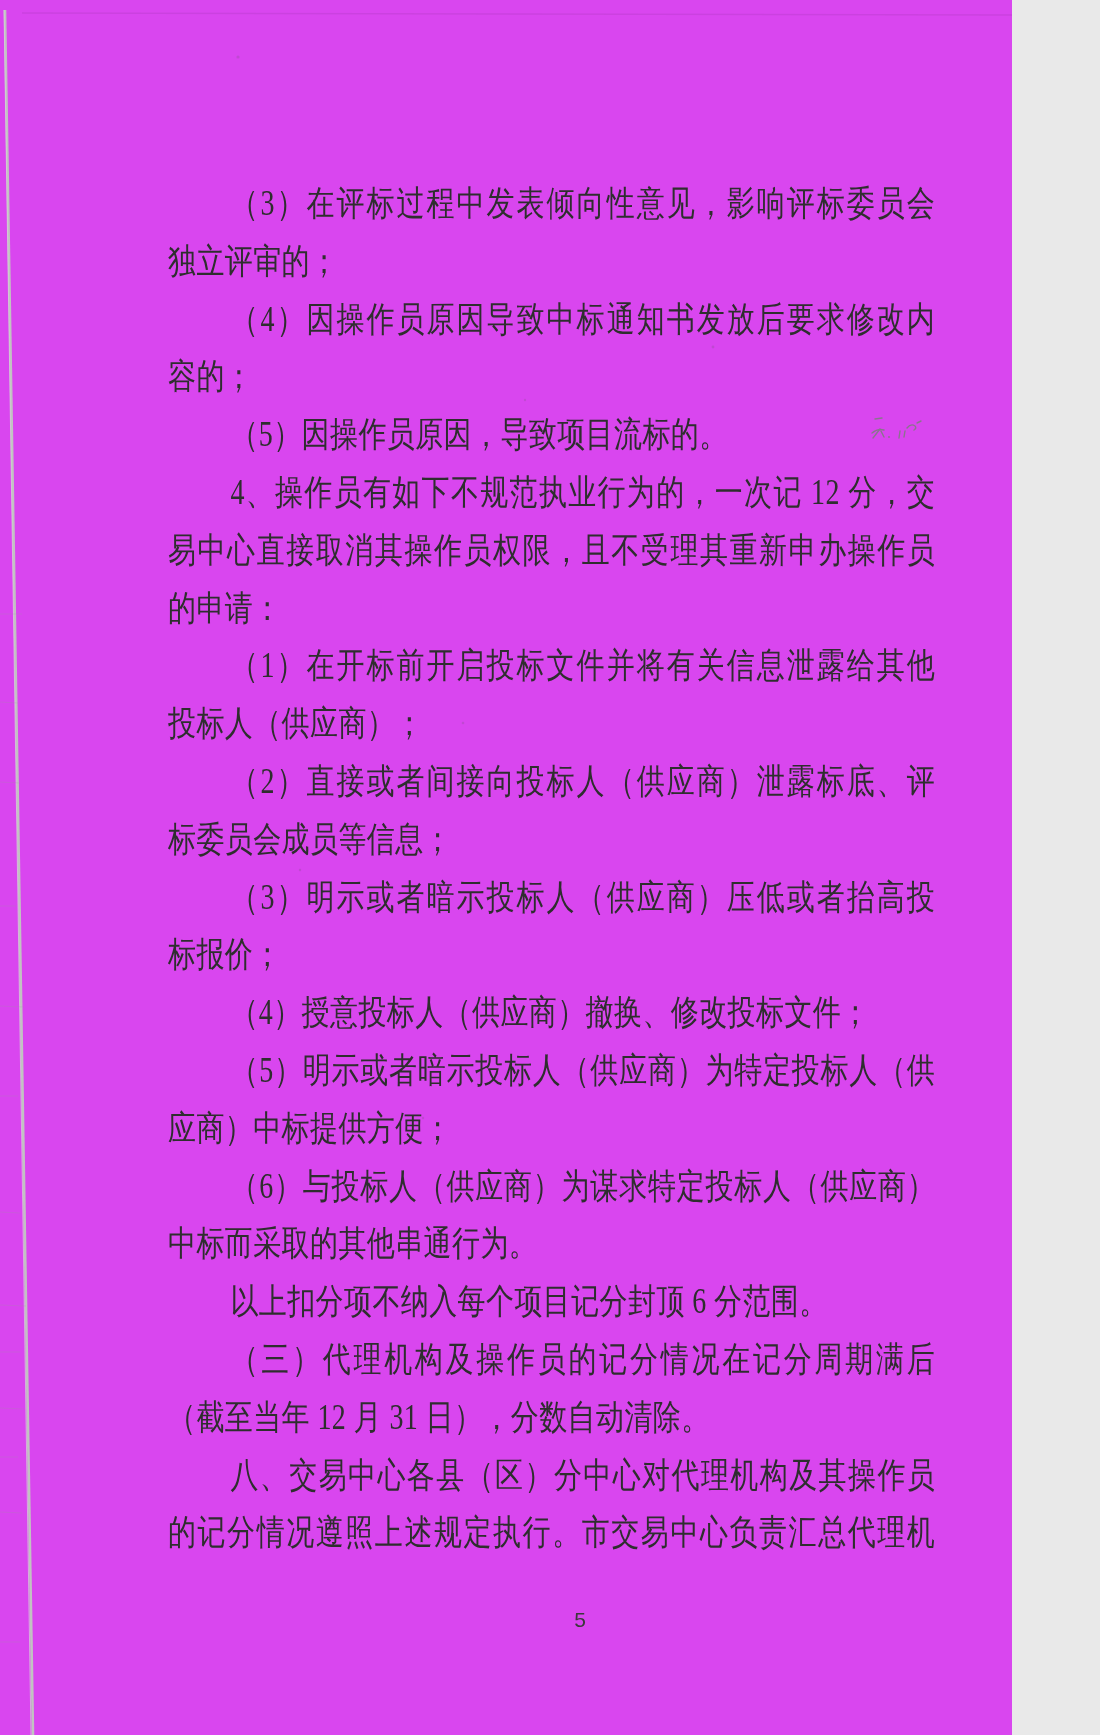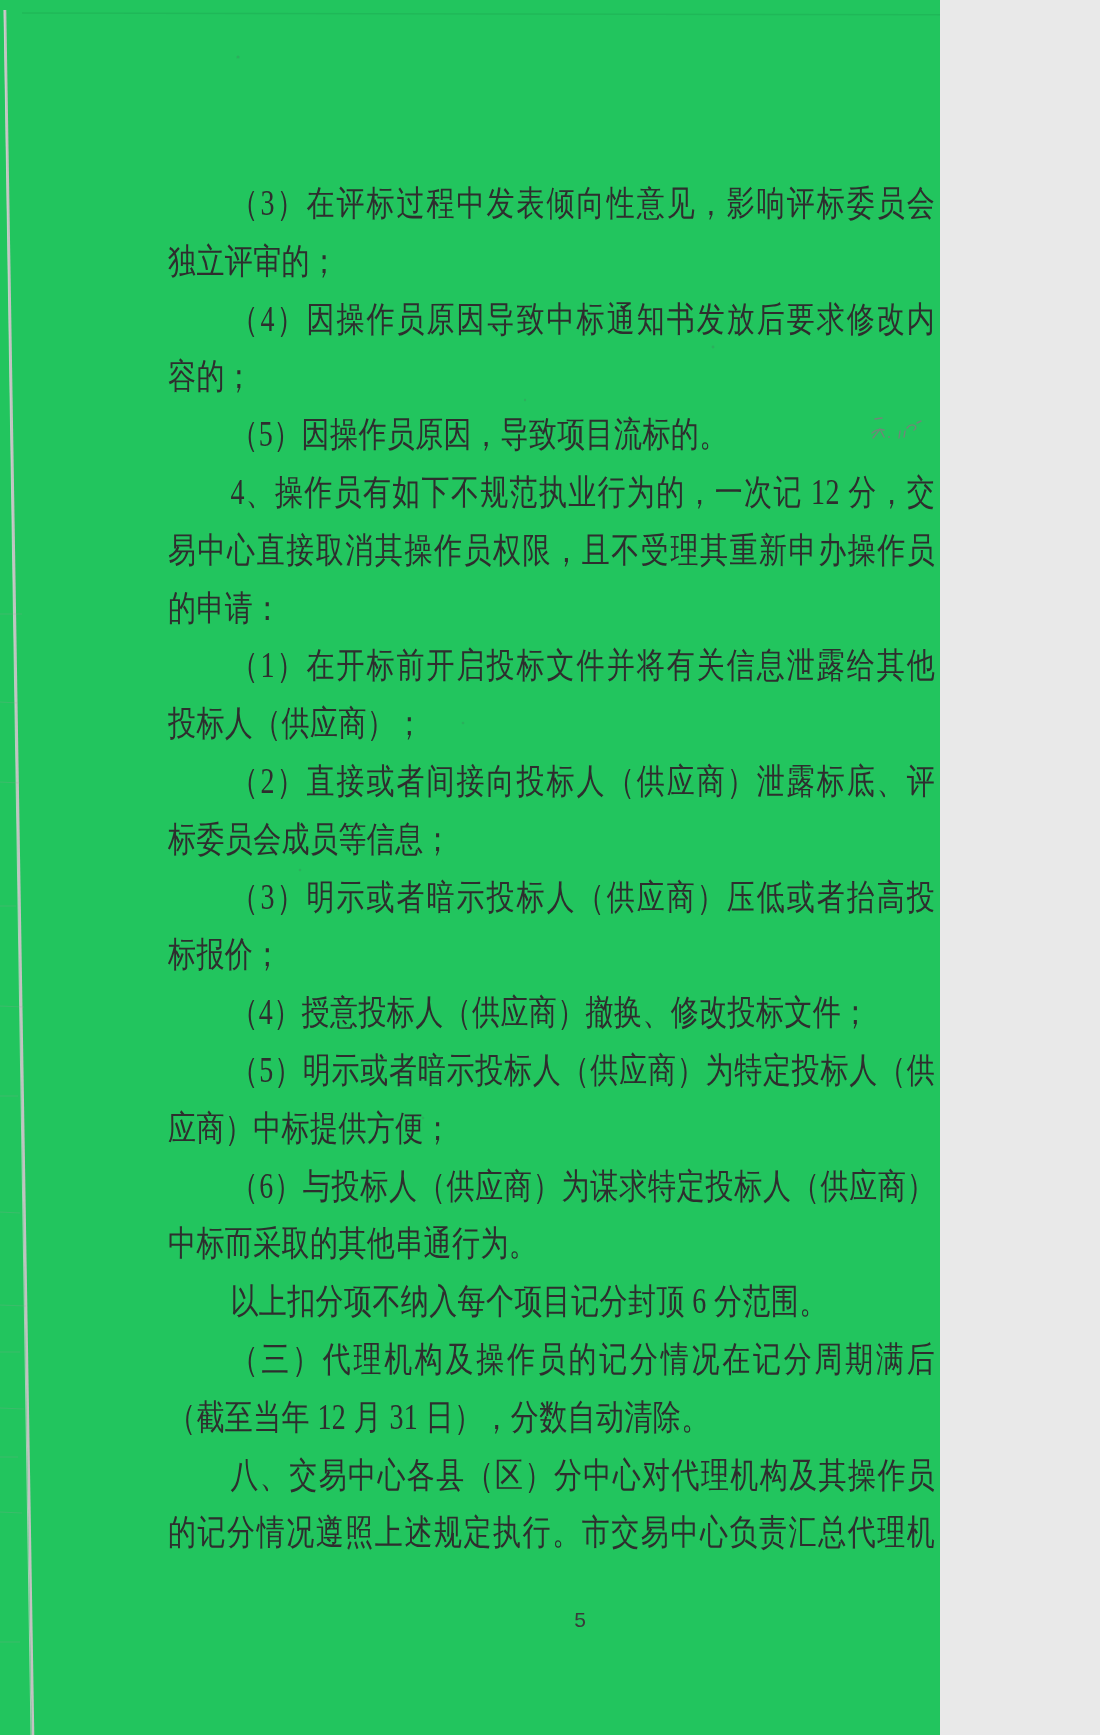--- a/index.html
+++ b/index.html
@@ -3,23 +3,23 @@
 <meta charset="utf-8">
 <title>Scanned Document Page 5</title>
 <style>
   html, body {
     margin: 0;
     padding: 0;
     background: #e9e9e9;
   }
   .page {
     position: relative;
-    width: 940px;
+    width: 1012px;
     height: 1735px;
-    background: #22c55e;
+    background: #d946ef;
     overflow: hidden;
     font-family: "Liberation Serif", "DejaVu Serif", serif;
   }
   .artifact-layer {
     position: absolute;
     left: 0;
     top: 0;
     width: 1100px;
     height: 1735px;
     pointer-events: none;

